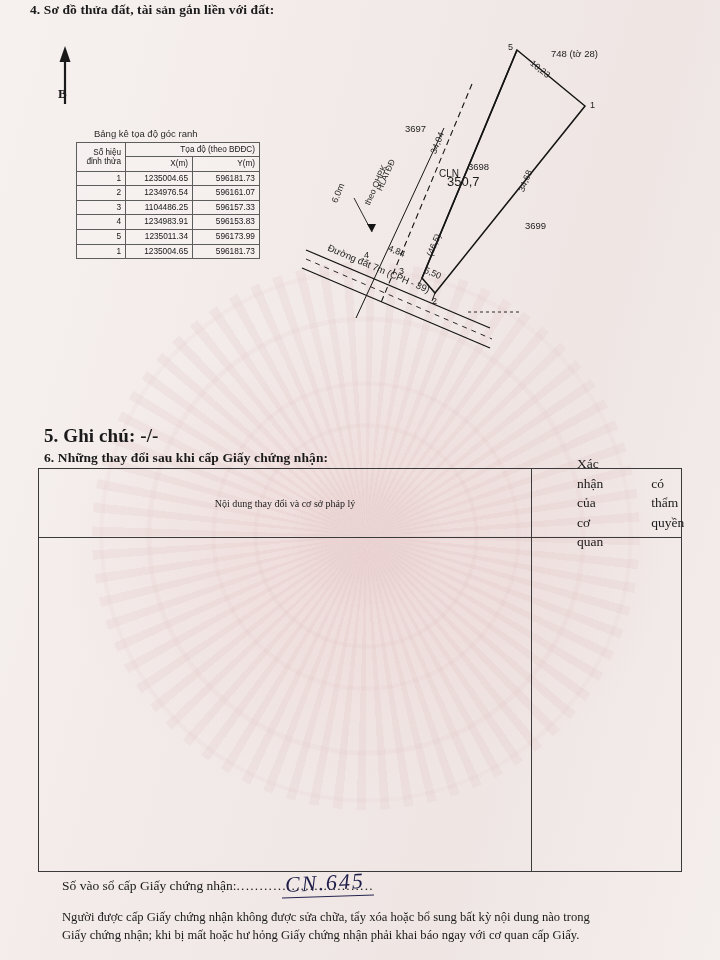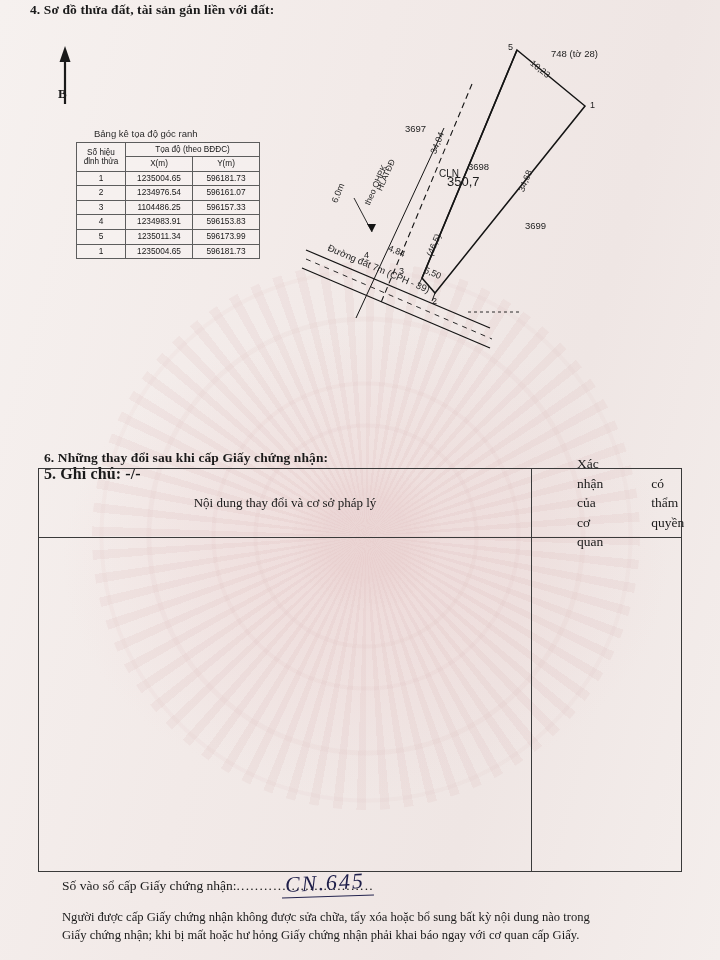--- a/index.html
+++ b/index.html
@@ -49,21 +49,21 @@
 
   .content { position: absolute; inset: 0; }
 
   .hd {
     position: absolute;
     font-weight: bold;
     font-size: 13.5px;
     letter-spacing: 0.1px;
   }
   #h4 { left: 30px; top: 2px; }
-  #h5 { left: 44px; top: 425px; font-size: 16px; margin-top: 40px; }
+  #h5 { left: 44px; top: 425px; font-size: 19px; }
   #h6 { left: 44px; top: 450px; }
 
   
   .diagram {
     position: absolute;
     left: 20px; top: 28px;
     width: 680px; height: 380px;
   }
 
   
@@ -85,21 +85,21 @@
   table.coord {
     border-collapse: collapse;
     font-family: "Liberation Sans", sans-serif;
     font-size: 8.3px;
     color: #171717;
     background: rgba(250,246,245,0.35);
   }
   table.coord th, table.coord td {
     border: 1px solid #5d5d5d;
     padding: 2px 4px;
-    text-align: center;
+    text-align: right;
     font-weight: normal;
     line-height: 1.15;
   }
   table.coord th { font-size: 8.2px; }
   table.coord td.c0 { width: 40px; }
   table.coord td.c1 { width: 58px; }
   table.coord td.c2 { width: 58px; }
   .th-split { padding: 0 3px; }
 
   
@@ -124,21 +124,21 @@
     width: 1.4px; background: #3a3a3a;
   }
   .changes .hline {
     position: absolute;
     left: 0; right: 0; top: 68px;
     height: 1.4px; background: #3a3a3a;
   }
   .ch-head-left {
     position: absolute; left: 0; top: 0; width: 492px; height: 68px;
     display: flex; align-items: center; justify-content: center;
-    font-size: 13px;
+    font-size: 10px;
   }
   .ch-head-right {
     position: absolute; left: 493px; top: 0; right: 0; height: 68px;
     display: flex; flex-direction: row; align-items: center; justify-content: center;
     font-size: 13.5px; line-height: 1.45;
   }
   .ch-head-right span { display: block; width: 100%; text-align: left; padding-left: 48px; box-sizing: border-box;}
 
   
   .footer { position: absolute; left: 0; top: 878px; width: 720px; }

